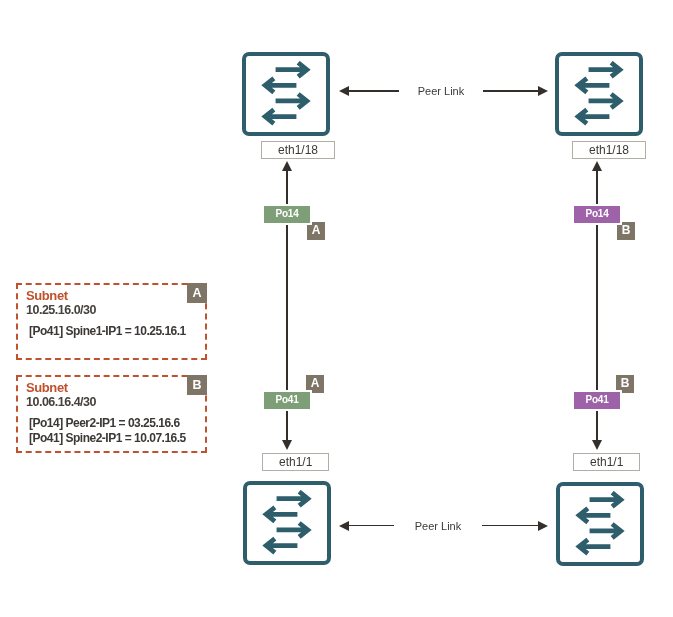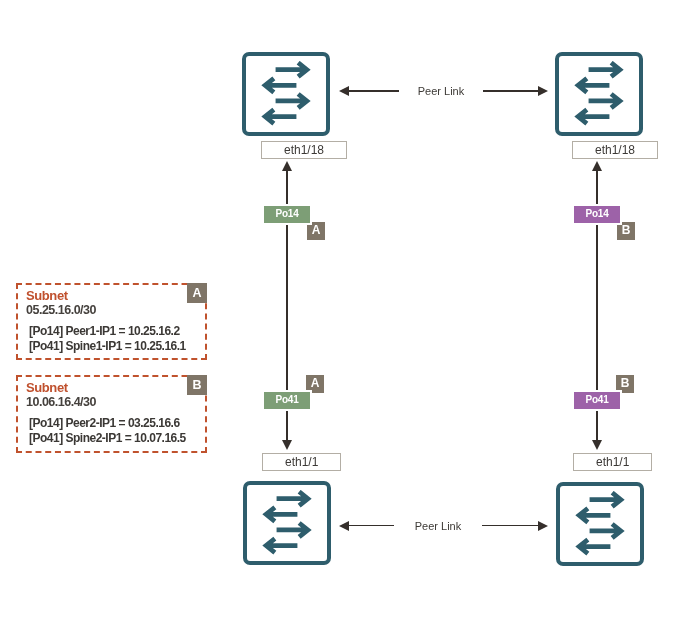--- a/index.html
+++ b/index.html
@@ -24,21 +24,21 @@
   .ah-up    { border-left:5px solid transparent; border-right:5px solid transparent; border-bottom:10px solid #352f2b; }
   .ah-down  { border-left:5px solid transparent; border-right:5px solid transparent; border-top:10px solid #352f2b; }
   
   .linklabel {
     position:absolute; height:15px; background:#fff; color:#3d3a36;
     font-size:11px; line-height:15px; text-align:center; z-index:2;
   }
   .eth {
     position:absolute; height:18px; box-sizing:border-box; background:#fff;
     border:1px solid #b3aea5; color:#3c3936; font-size:12px; line-height:16px;
-    text-align:center; padding:0 22px; z-index:2; white-space:nowrap;
+    text-align:center; padding:0 16px; z-index:2; white-space:nowrap;
   }
   
   .po {
     position:absolute; width:50px; height:21px; box-sizing:border-box;
     border:2px solid #fff; color:#fff; font-weight:bold; font-size:10px;
     line-height:16px; text-align:center; z-index:4; letter-spacing:-0.2px;
   }
   .po-green  { background:#7d9e76; }
   .po-purple { background:#9d62a8; }
   .ref {
@@ -136,23 +136,22 @@
   <div class="po po-purple" style="left:572px;top:204px;">Po14</div>
   <div class="po po-purple" style="left:572px;top:390px;">Po41</div>
 
   <div class="ref" style="left:305px;top:220px;">A</div>
   <div class="ref" style="left:304px;top:373px;">A</div>
   <div class="ref" style="left:615px;top:220px;">B</div>
   <div class="ref" style="left:614px;top:373px;">B</div>
 
   <div class="subnet" style="top:283px;height:77px;">
     <div class="title">Subnet</div>
-    <div class="cidr">05.25.16.0/30</div>
+    <div class="cidr">10.25.16.0/30</div>
     <div class="entries">
-      <div class="entry">[Po14] Peer1-IP1 = 10.25.16.2</div>
       <div class="entry">[Po41] Spine1-IP1 = 10.25.16.1</div>
     </div>
     <div class="corner-badge">A</div>
   </div>
 
   <div class="subnet" style="top:375px;height:78px;">
     <div class="title">Subnet</div>
     <div class="cidr">10.06.16.4/30</div>
     <div class="entries">
       <div class="entry">[Po14] Peer2-IP1 = 03.25.16.6</div>

